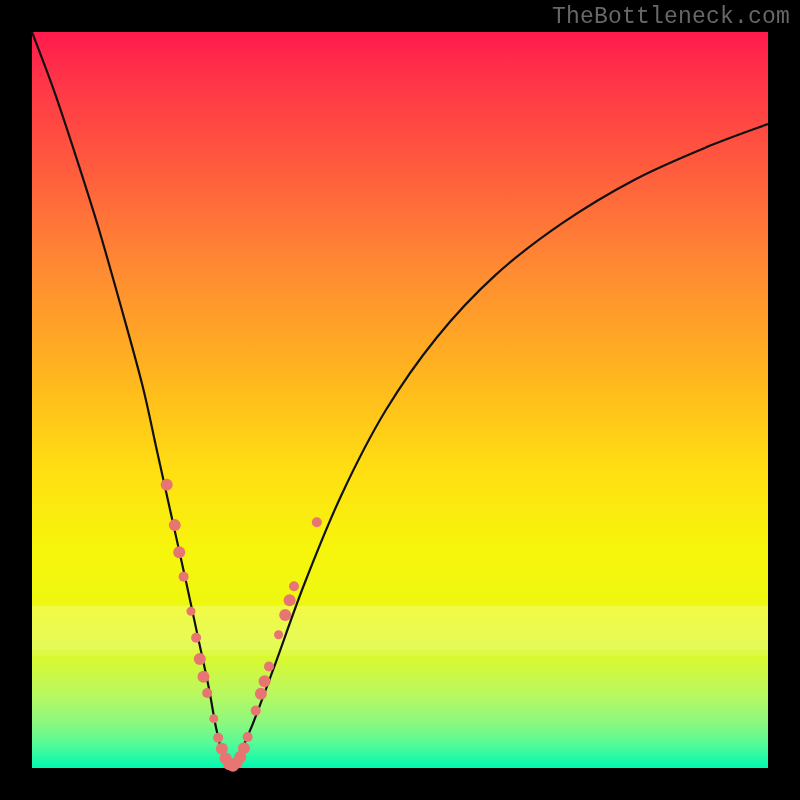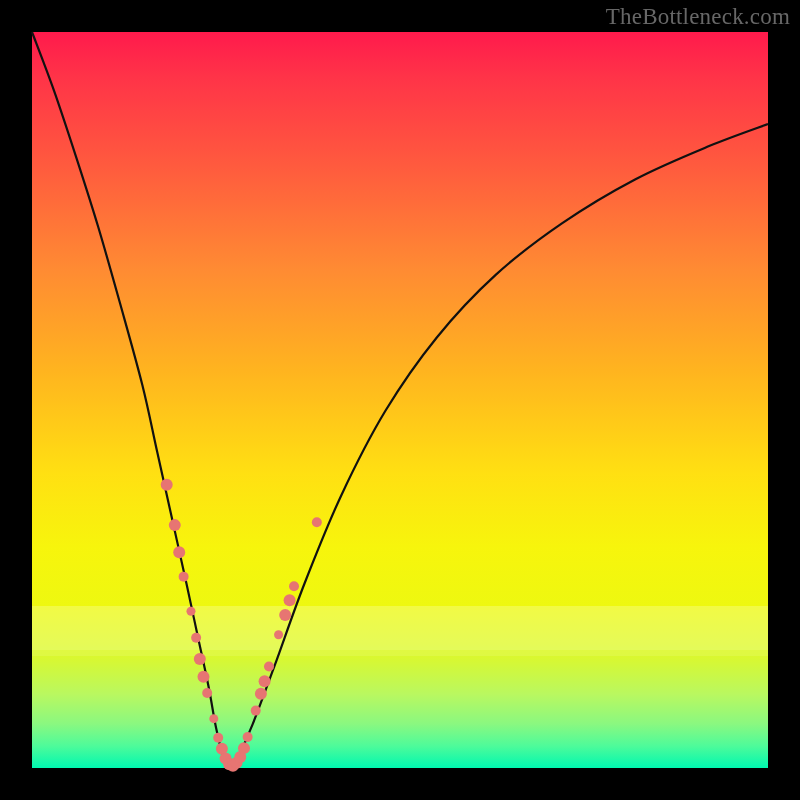--- a/index.html
+++ b/index.html
@@ -42,21 +42,21 @@
     position:absolute;
     left:32px;
     width:736px;
     pointer-events:none;
     mix-blend-mode: screen;
   }
   .watermark {
     position: absolute;
     top: 4px;
     right: 10px;
-    font-family: Liberation Serif, serif;
+    font-family: Liberation Mono, monospace;
     font-size: 23px;
     color: #676767;
     letter-spacing: 0.2px;
     font-weight: 500;
   }
   svg.curve {
     position: absolute;
     left: 32px;
     top: 32px;
     width: 736px;

